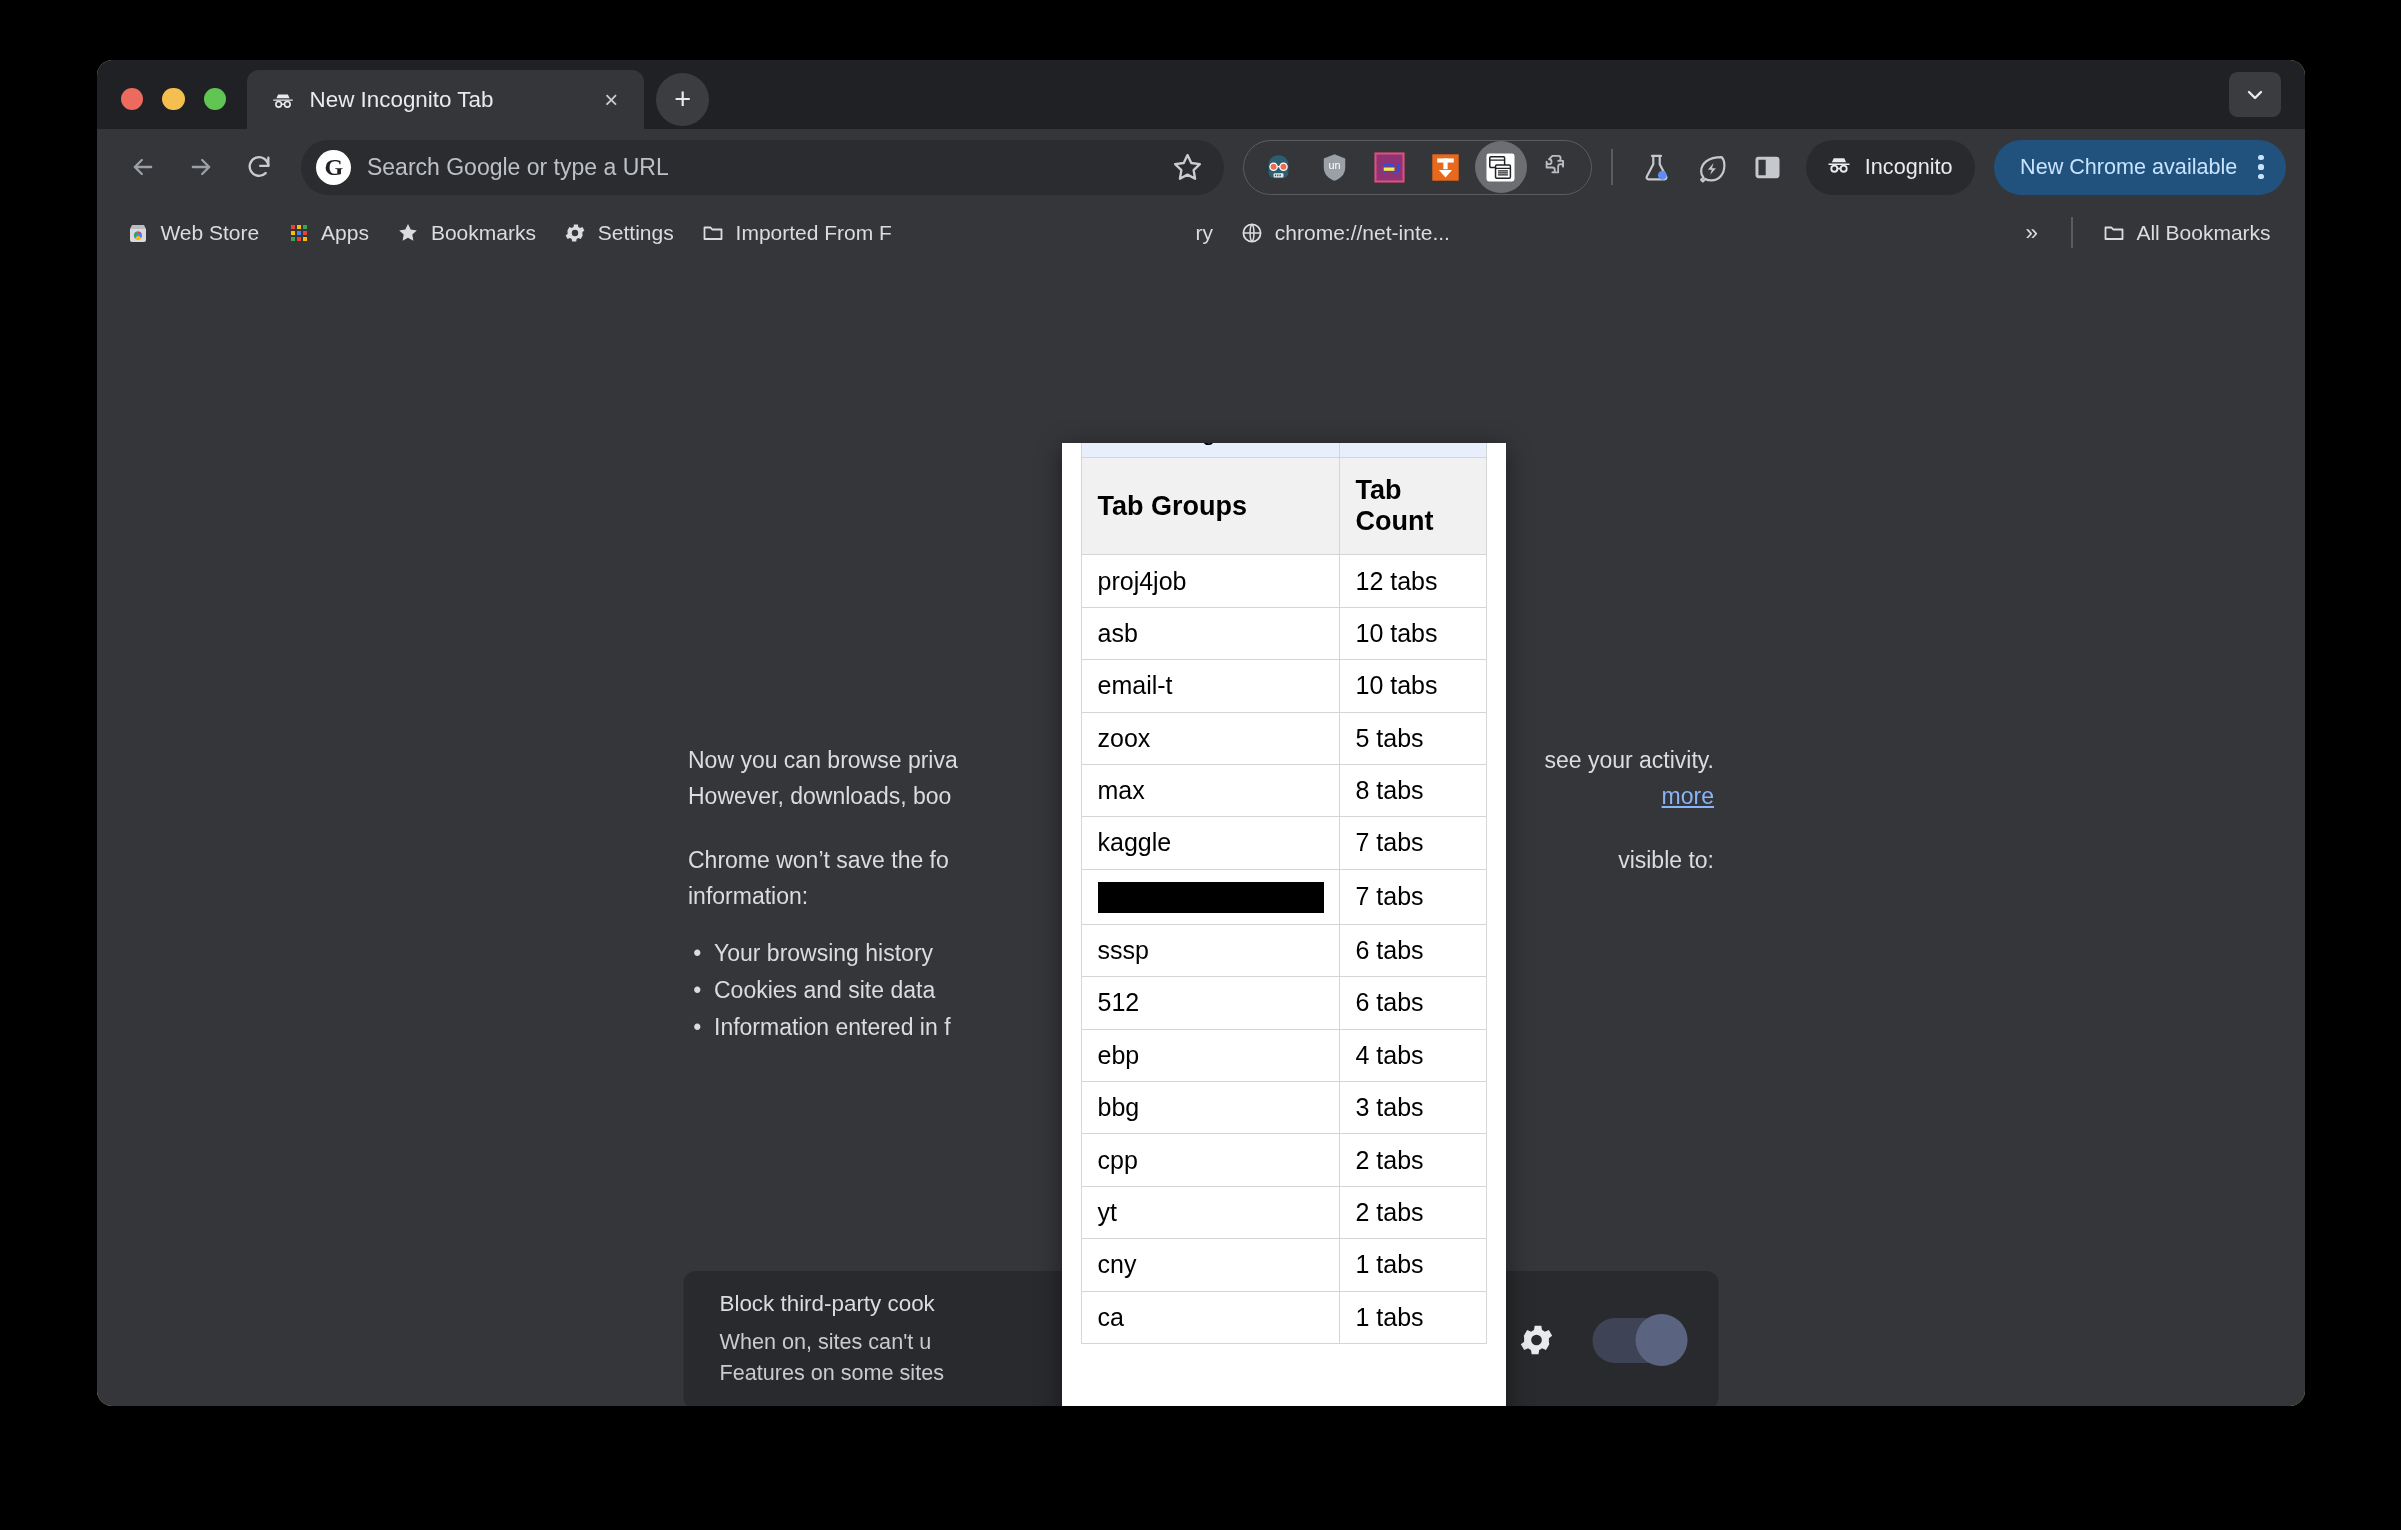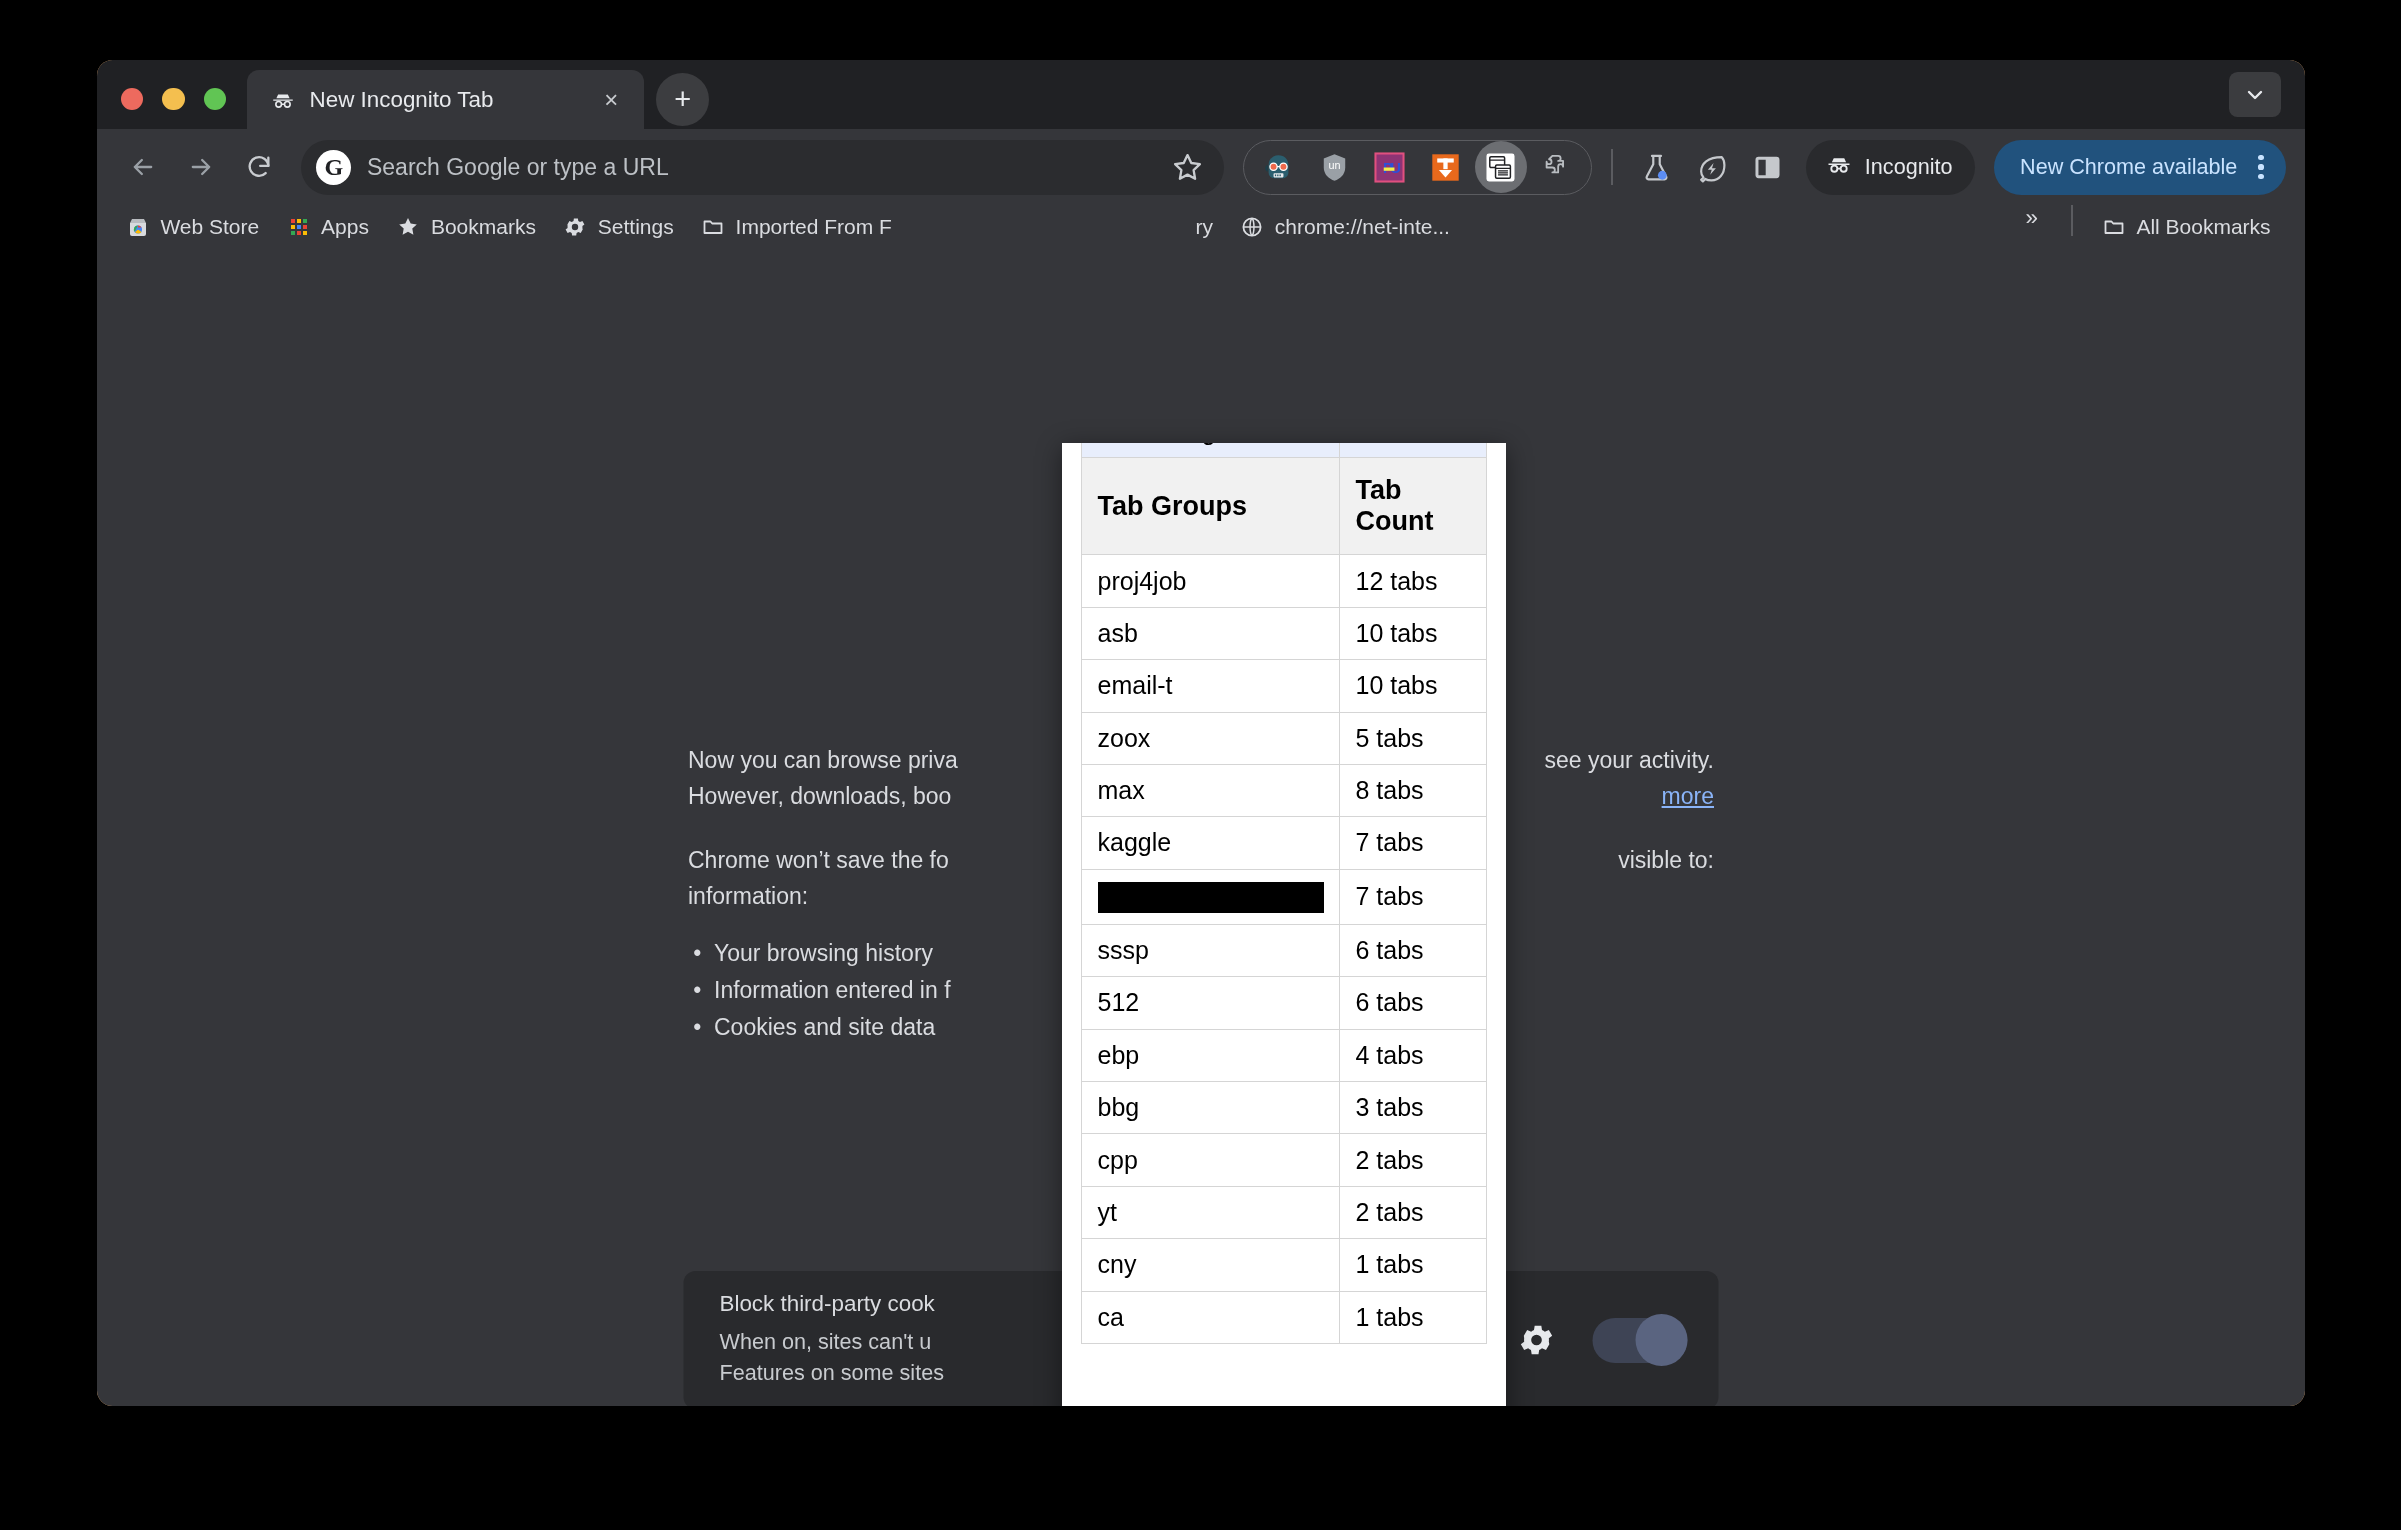--- a/index.html
+++ b/index.html
@@ -153,21 +153,21 @@
     flex: 0 0 auto;
     margin-left: 14px;
   }
   #update-kebab { display: flex; flex-direction: column; gap: 4.3px; padding: 0 7px; }
   #update-kebab i { width: 5.2px; height: 5.2px; border-radius: 50%; background: #c9e3ff; display: block; }
 
   
   #bookmarks-bar {
     height: 55px;
     background: #35363a;
-    display: flex; align-items: flex-start;
+    display: flex; align-items: center;
     padding: 0 22.4px 0 17px;
     gap: 3.5px;
     overflow: hidden;
   }
   .bm-item {
     display: flex; align-items: center; gap: 10.4px;
     height: 43px; padding: 0 12px;
     border-radius: 7px;
     color: #dadce0; font-size: 21px;
     white-space: nowrap;
@@ -512,22 +512,22 @@
       </p>
       <p>
         <span>Chrome won’t save the fo</span>
         <span style="float:right">visible to:</span>
         <br>
         <span>information:</span>
       </p>
       <div class="ntp-cols">
         <ul class="ntp-col">
           <li>Your browsing history</li>
+          <li>Cookies and site data</li>
           <li>Information entered in f</li>
-          <li>Cookies and site data</li>
         </ul>
         <ul class="ntp-col" style="list-style:none;">
           <li style="padding-left:0;"></li>
           <li style="padding-left:0;"></li>
           <li style="padding-left:0;">ovider</li>
         </ul>
       </div>
     </div>
 
     <div id="cookie-card">

